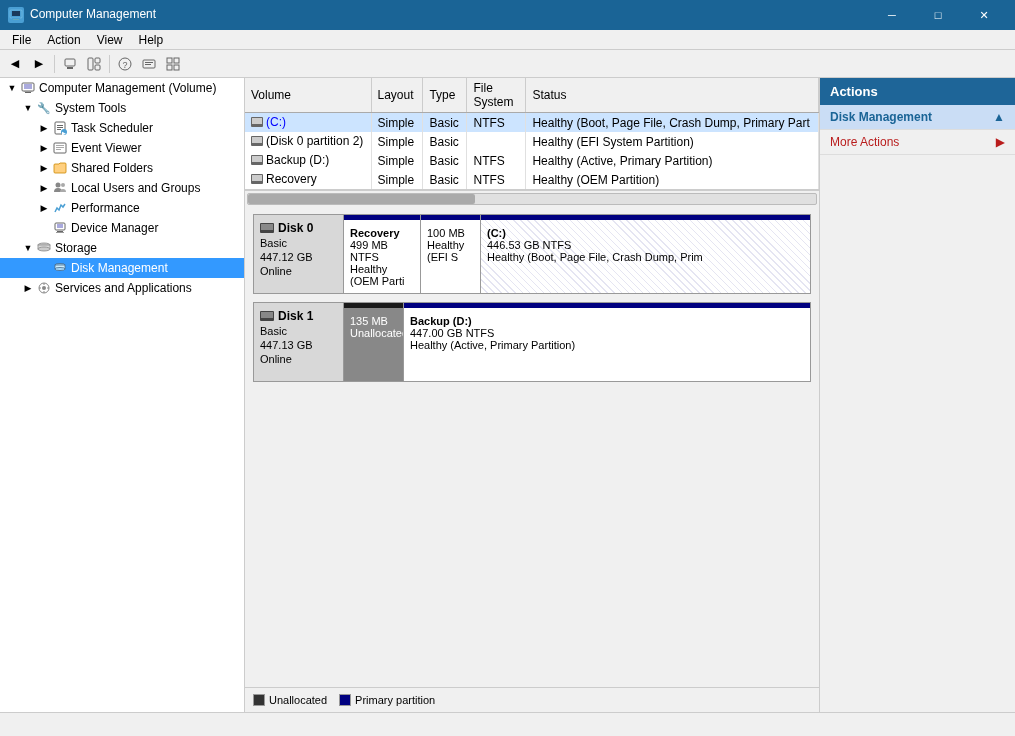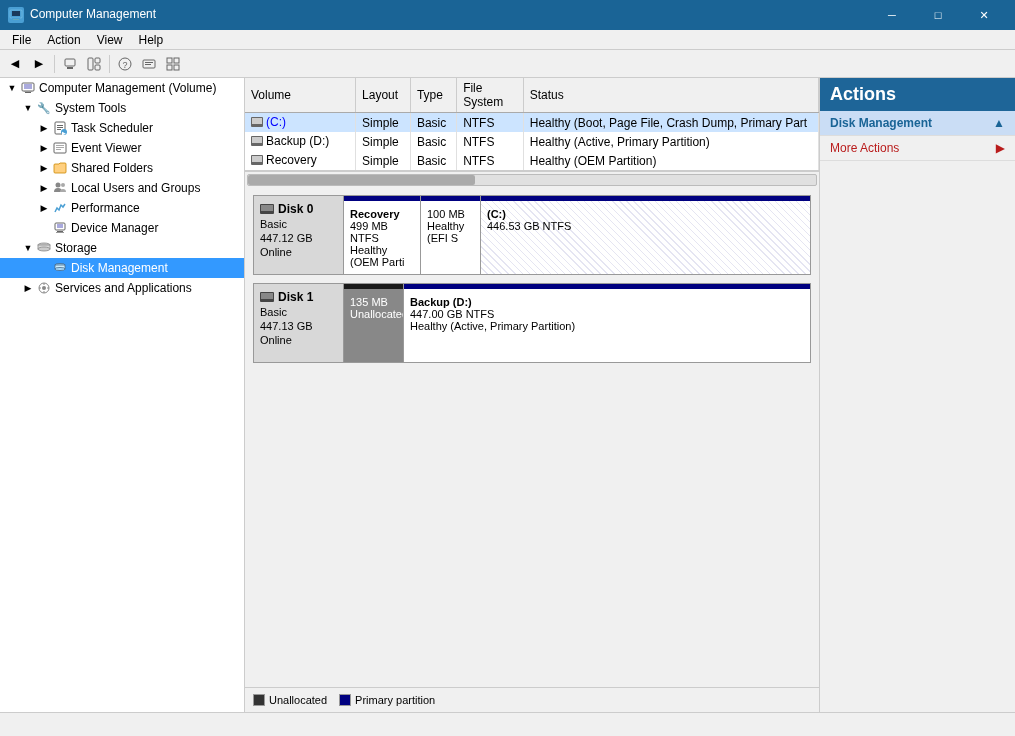--- a/index.html
+++ b/index.html
@@ -213,21 +213,21 @@
     .right-panel {
       width: 195px;
       background: #f0f0f0;
       border-left: 0px;
       overflow: hidden;
     }
     .actions-header {
       background: #1e6598;
       color: white;
       padding: 6px 10px;
-      font-size: 18px;
+      font-size: 13px;
       font-weight: bold;
     }
     .action-item {
       background: #f0f0f0;
       padding: 5px 10px;
       cursor: pointer;
       display: flex;
       align-items: center;
       justify-content: space-between;
       font-size: 12px;
@@ -480,20 +480,33 @@
               <td>Basic</td>
               <td>NTFS</td>
               <td>Healthy (Boot, Page File, Crash Dump, Primary Part</td>
             </tr>
             <tr>
               <td><span style="display: inline-flex; align-items: center; gap: 3px;">
                   <svg width="12" height="10" viewBox="0 0 12 10">
                     <rect x="0" y="0" width="12" height="10" rx="1" fill="#666"></rect>
                     <rect x="1" y="1" width="10" height="6" fill="#ccc"></rect>
                   </svg>
+                  <span>(Disk 0 partition 2)</span>
+                </span></td>
+              <td>Simple</td>
+              <td>Basic</td>
+              <td></td>
+              <td>Healthy (EFI System Partition)</td>
+            </tr>
+            <tr>
+              <td><span style="display: inline-flex; align-items: center; gap: 3px;">
+                  <svg width="12" height="10" viewBox="0 0 12 10">
+                    <rect x="0" y="0" width="12" height="10" rx="1" fill="#666"></rect>
+                    <rect x="1" y="1" width="10" height="6" fill="#ccc"></rect>
+                  </svg>
                   <span>Backup (D:)</span>
                 </span></td>
               <td>Simple</td>
               <td>Basic</td>
               <td>NTFS</td>
               <td>Healthy (Active, Primary Partition)</td>
             </tr>
             <tr>
               <td><span style="display: inline-flex; align-items: center; gap: 3px;">
                   <svg width="12" height="10" viewBox="0 0 12 10">
@@ -546,20 +559,21 @@
             <div class="partition-name"></div>
             <div>100 MB</div>
             <div>Healthy (EFI S</div>
           </div>
         </div>
             <div class="partition hatch blue-header" style="width: 73%; min-width: 60px;">
           <div class="partition-header" style="background:#000080"></div>
           <div class="partition-content" style="margin-top:8px;">
             <div class="partition-name">(C:)</div>
             <div>446.53 GB NTFS</div>
+            <div>Healthy (Boot, Page File, Crash Dump, Prim</div>
           </div>
         </div>
           </div>
         </div>
         <div class="disk-row">
           <div class="disk-label">
       <div class="disk-name">
         <svg width="14" height="10" viewBox="0 0 14 10">
                 <rect x="0" y="0" width="14" height="10" rx="1" fill="#444"></rect>
                 <rect x="1" y="1" width="12" height="6" fill="#888"></rect>

